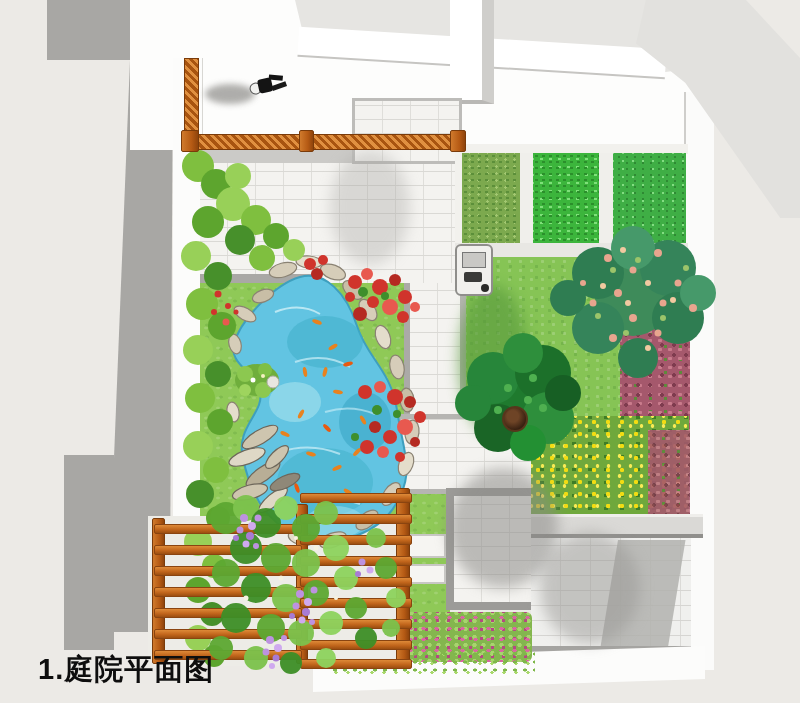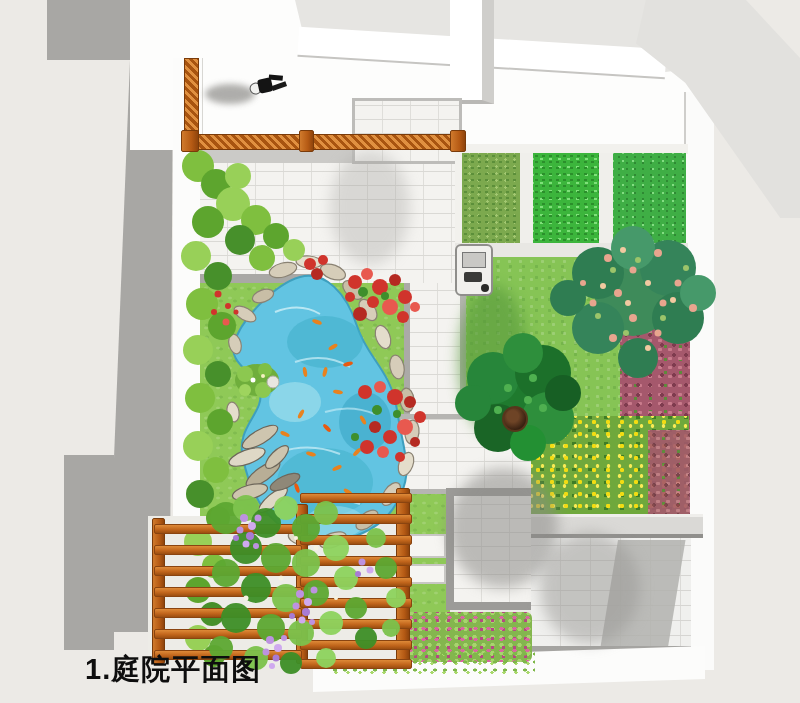--- a/index.html
+++ b/index.html
@@ -472,15 +472,15 @@
     </g>
     <g fill="#F5F2E0">
         <circle cx="95" cy="100" r="2.5"></circle>
         <circle cx="130" cy="70" r="2.5"></circle>
         <circle cx="60" cy="120" r="2.5"></circle>
       <circle cx="150" cy="120" r="2"></circle>
         <circle cx="110" cy="60" r="2"></circle>
       </g>
   </svg>
 
-  <div id="caption" class="a" style="left:38px;top:650px;width:280px;height:40px;margin-left:47px;">1.庭院平面图</div>
+  <div id="caption" class="a" style="left:38px;top:650px;width:280px;height:40px;">1.庭院平面图</div>
 
 </div>
 
 </body></html>

